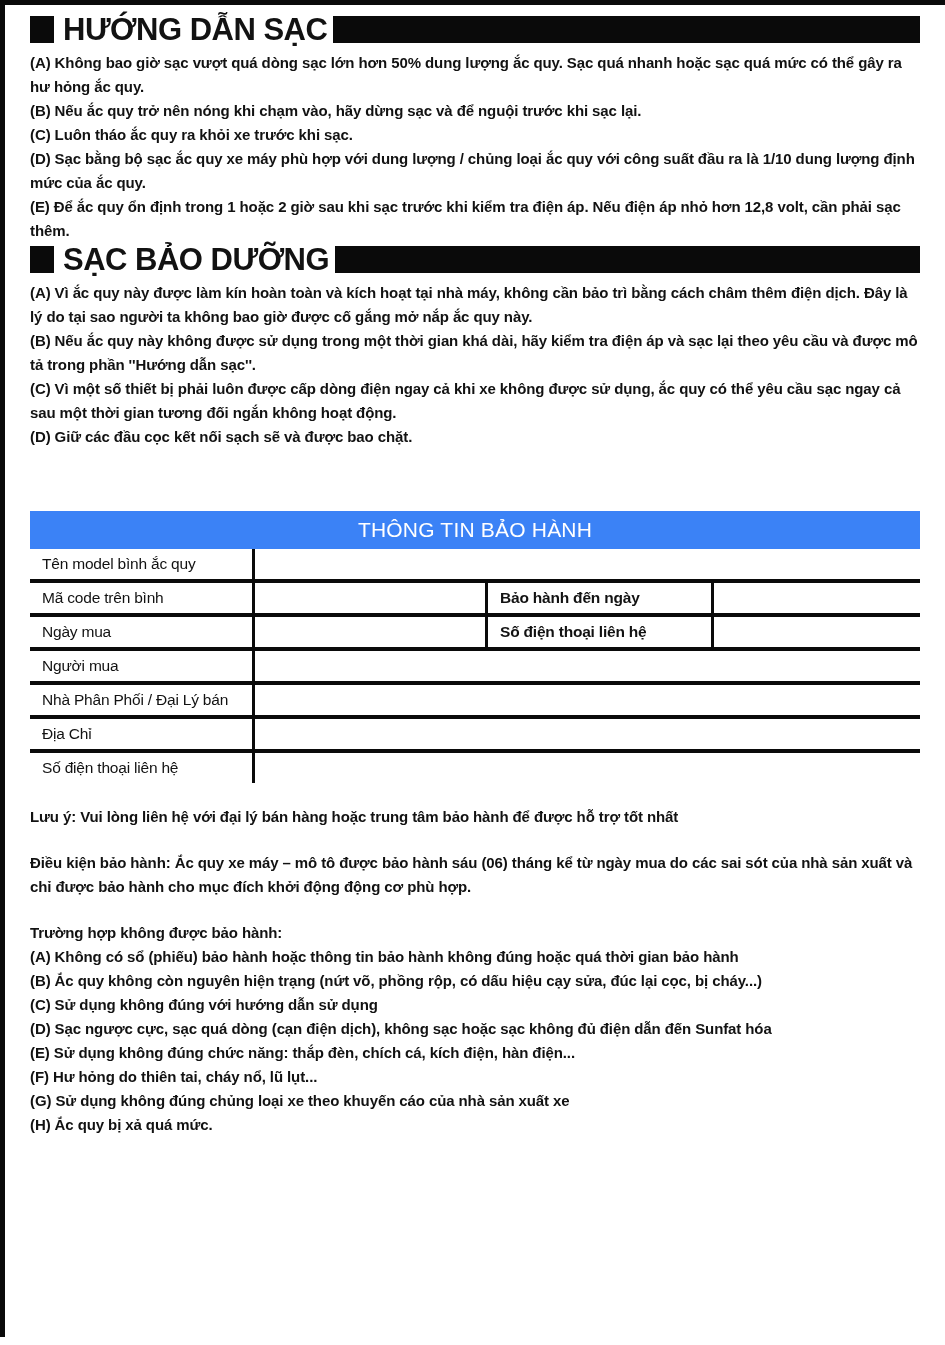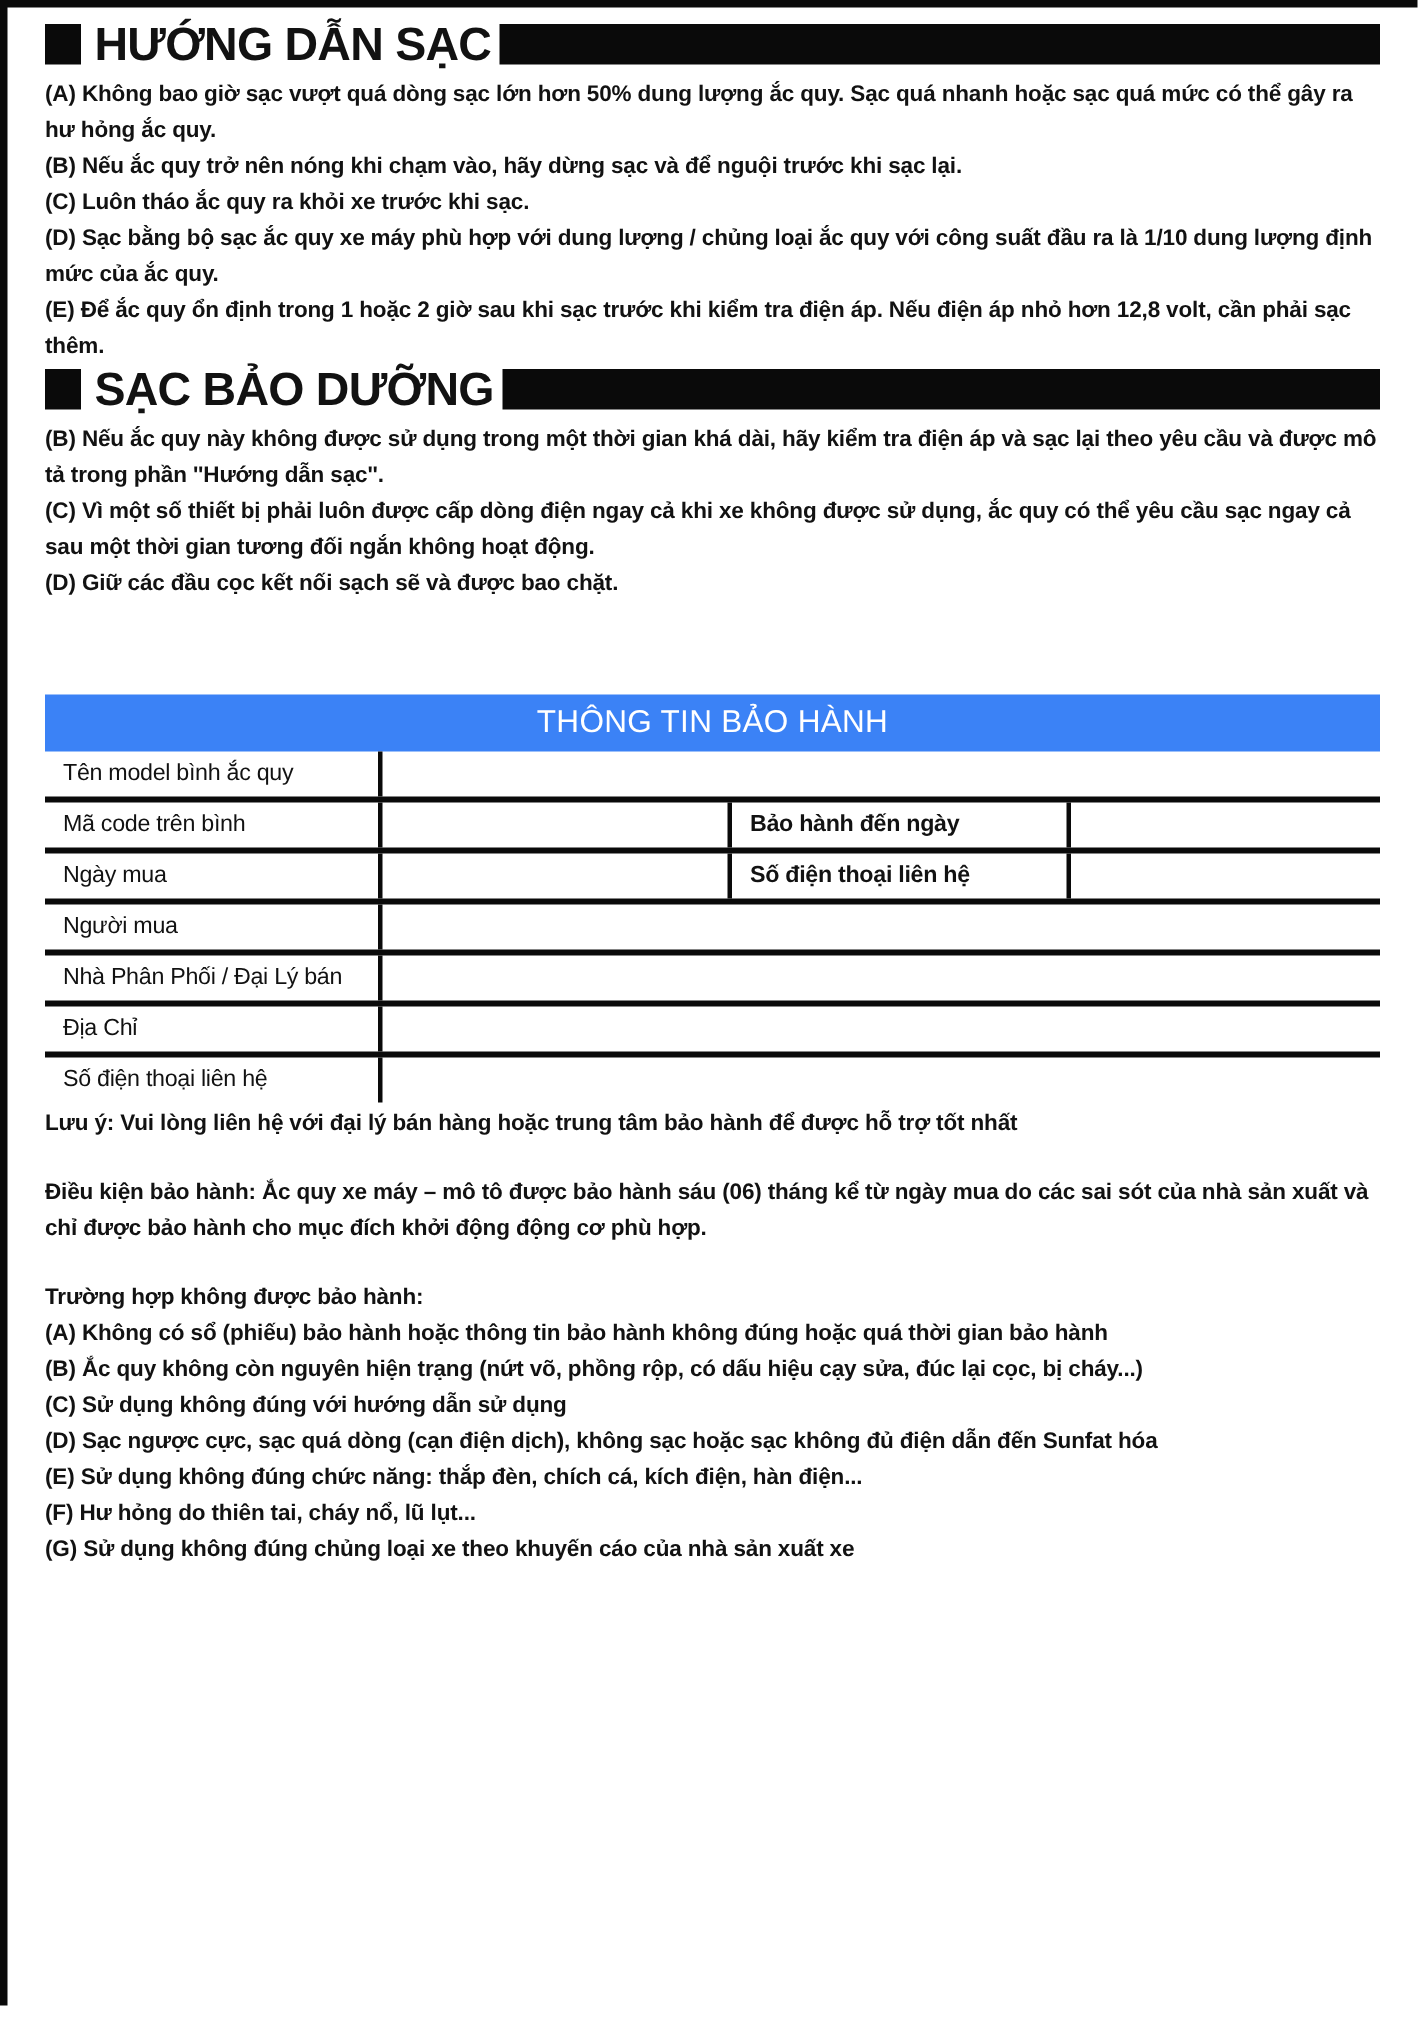--- a/index.html
+++ b/index.html
@@ -27,21 +27,21 @@
   .trow{display:flex;align-items:stretch;height:30px;}
   .trule{height:4px;background:#0a0a0a;}
   .tlbl{width:210px;flex:0 0 auto;padding-left:12px;font-weight:normal;font-size:15.5px;
     letter-spacing:-0.2px;display:flex;align-items:center;}
   .tval-wide{flex:1;border-left:3px solid #0a0a0a;}
   .tval1{width:230px;flex:0 0 auto;border-left:3px solid #0a0a0a;}
   .tlbl2{width:211px;flex:0 0 auto;border-left:3px solid #0a0a0a;padding-left:12px;
     font-weight:bold;font-size:15.5px;letter-spacing:-0.2px;display:flex;align-items:center;}
   .tval2{flex:1;border-left:3px solid #0a0a0a;}
 
-  .note-block{margin-top:2px;}
+  .note-block{margin-top:22px;}
   .cond-block{margin-top:22px;}
   .excl-block{margin-top:22px;}
 </style>
 </head>
 <body>
 
 <div class="top-edge-bar"></div>
 <div class="left-edge-strip"></div>
 
 <div class="content">
@@ -58,20 +58,21 @@
     <p class="doc-p">(D) Sạc bằng bộ sạc ắc quy xe máy phù hợp với dung lượng / chủng loại ắc quy với công suất đầu ra là 1/10 dung lượng định mức của ắc quy.</p>
     <p class="doc-p">(E) Để ắc quy ổn định trong 1 hoặc 2 giờ sau khi sạc trước khi kiểm tra điện áp. Nếu điện áp nhỏ hơn 12,8 volt, cần phải sạc thêm.</p>
   </div>
 
   <div class="sect-head sect2">
     <div class="sect-square"></div>
     <h1 class="sect-title">SẠC BẢO DƯỠNG</h1>
     <div class="sect-bar"></div>
   </div>
   <div class="sect-body">
+    <p class="doc-p">(A) Vì ắc quy này được làm kín hoàn toàn và kích hoạt tại nhà máy, không cần bảo trì bằng cách châm thêm điện dịch. Đây là lý do tại sao người ta không bao giờ được cố gắng mở nắp ắc quy này.</p>
     <p class="doc-p">(B) Nếu ắc quy này không được sử dụng trong một thời gian khá dài, hãy kiểm tra điện áp và sạc lại theo yêu cầu và được mô tả trong phần ''Hướng dẫn sạc''.</p>
     <p class="doc-p">(C) Vì một số thiết bị phải luôn được cấp dòng điện ngay cả khi xe không được sử dụng, ắc quy có thể yêu cầu sạc ngay cả sau một thời gian tương đối ngắn không hoạt động.</p>
     <p class="doc-p">(D) Giữ các đầu cọc kết nối sạch sẽ và được bao chặt.</p>
   </div>
 
   <div class="wtable">
     <div class="wtable-banner">THÔNG TIN BẢO HÀNH</div>
 
     <div class="trow">
       <div class="tlbl">Tên model bình ắc quy</div>
@@ -124,15 +125,16 @@
 
   <div class="excl-block">
     <p class="doc-p">Trường hợp không được bảo hành:</p>
     <p class="doc-p">(A) Không có sổ (phiếu) bảo hành hoặc thông tin bảo hành không đúng hoặc quá thời gian bảo hành</p>
     <p class="doc-p">(B) Ắc quy không còn nguyên hiện trạng (nứt võ, phồng rộp, có dấu hiệu cạy sửa, đúc lại cọc, bị cháy...)</p>
     <p class="doc-p">(C) Sử dụng không đúng với hướng dẫn sử dụng</p>
     <p class="doc-p">(D) Sạc ngược cực, sạc quá dòng (cạn điện dịch), không sạc hoặc sạc không đủ điện dẫn đến Sunfat hóa</p>
     <p class="doc-p">(E) Sử dụng không đúng chức năng: thắp đèn, chích cá, kích điện, hàn điện...</p>
     <p class="doc-p">(F) Hư hỏng do thiên tai, cháy nổ, lũ lụt...</p>
     <p class="doc-p">(G) Sử dụng không đúng chủng loại xe theo khuyến cáo của nhà sản xuất xe</p>
+    <p class="doc-p">(H) Ắc quy bị xả quá mức.</p>
   </div>
 
 </div>
 
 </body></html>

